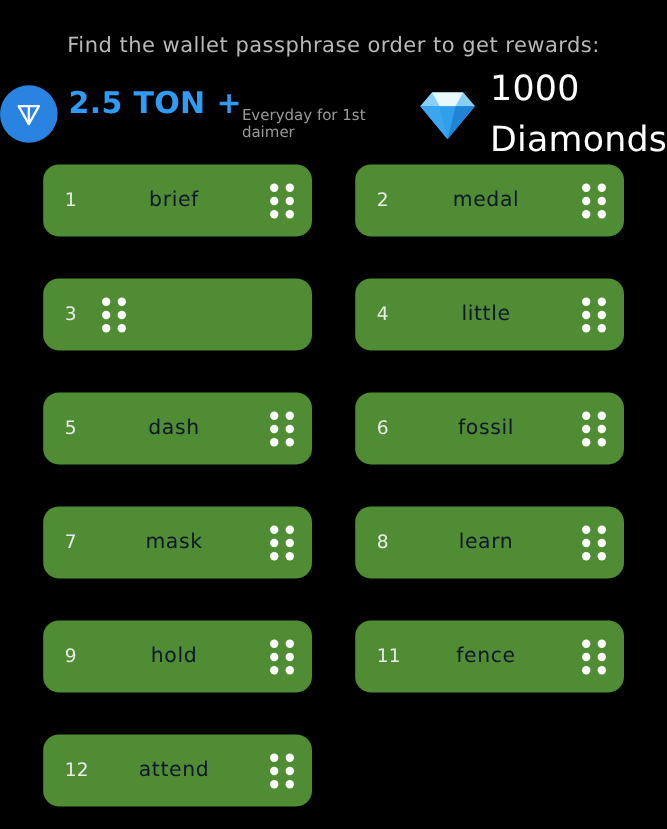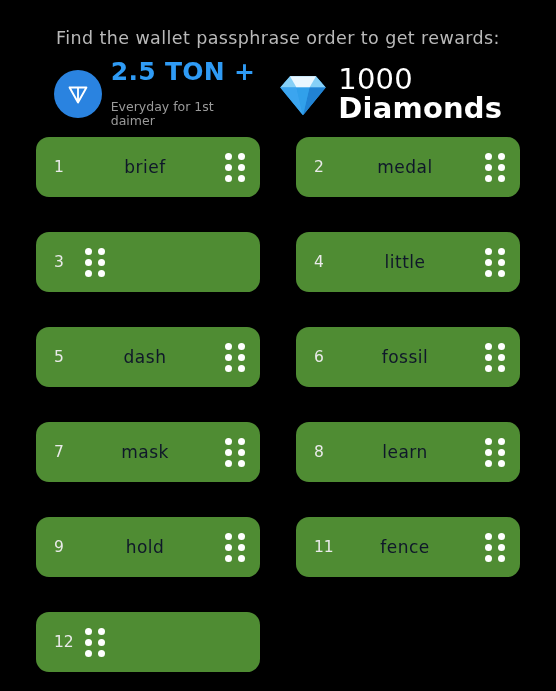--- a/index.html
+++ b/index.html
@@ -53,21 +53,21 @@
     background: #2a83e0;
     flex: 0 0 auto;
     position: relative;
     display: flex;
     align-items: center;
     justify-content: center;
   }
 
   .ton-text-block {
     display: flex;
-    flex-direction: column;
+    flex-direction: row;
     justify-content: center;
     line-height: 1;
   }
   .ton-amount {
     color: #2f9bf5;
     font-size: 25px;
     font-weight: bold;
     font-family: "DejaVu Sans", sans-serif;
     letter-spacing: 0.3px;
     white-space: nowrap;
@@ -93,21 +93,21 @@
     line-height: 1.0;
   }
   .diamond-count,
   .diamond-label {
     color: #ffffff;
     font-size: 29px;
     font-family: "DejaVu Sans", sans-serif;
     font-weight: 500;
     letter-spacing: 0.2px;
   }
-  .diamond-label { margin-top: 0; font-weight: bold; }
+  .diamond-label { margin-top: 14px; }
 
   
   .word-grid {
     position: absolute;
     top: 137px;
     left: 36px;
     width: 484px;
     display: grid;
     grid-template-columns: 224px 224px;
     column-gap: 36px;
@@ -330,20 +330,21 @@
         <span></span>
         <span></span>
         <span></span>
         <span></span>
         <span></span>
     </div>
   </div>
 
   <div class="word-card">
     <div class="card-index">12</div>
+    <div class="card-word">attend</div>
     <div class="drag-handle">
       <span></span>
         <span></span>
         <span></span>
         <span></span>
         <span></span>
         <span></span>
     </div>
   </div>
 

